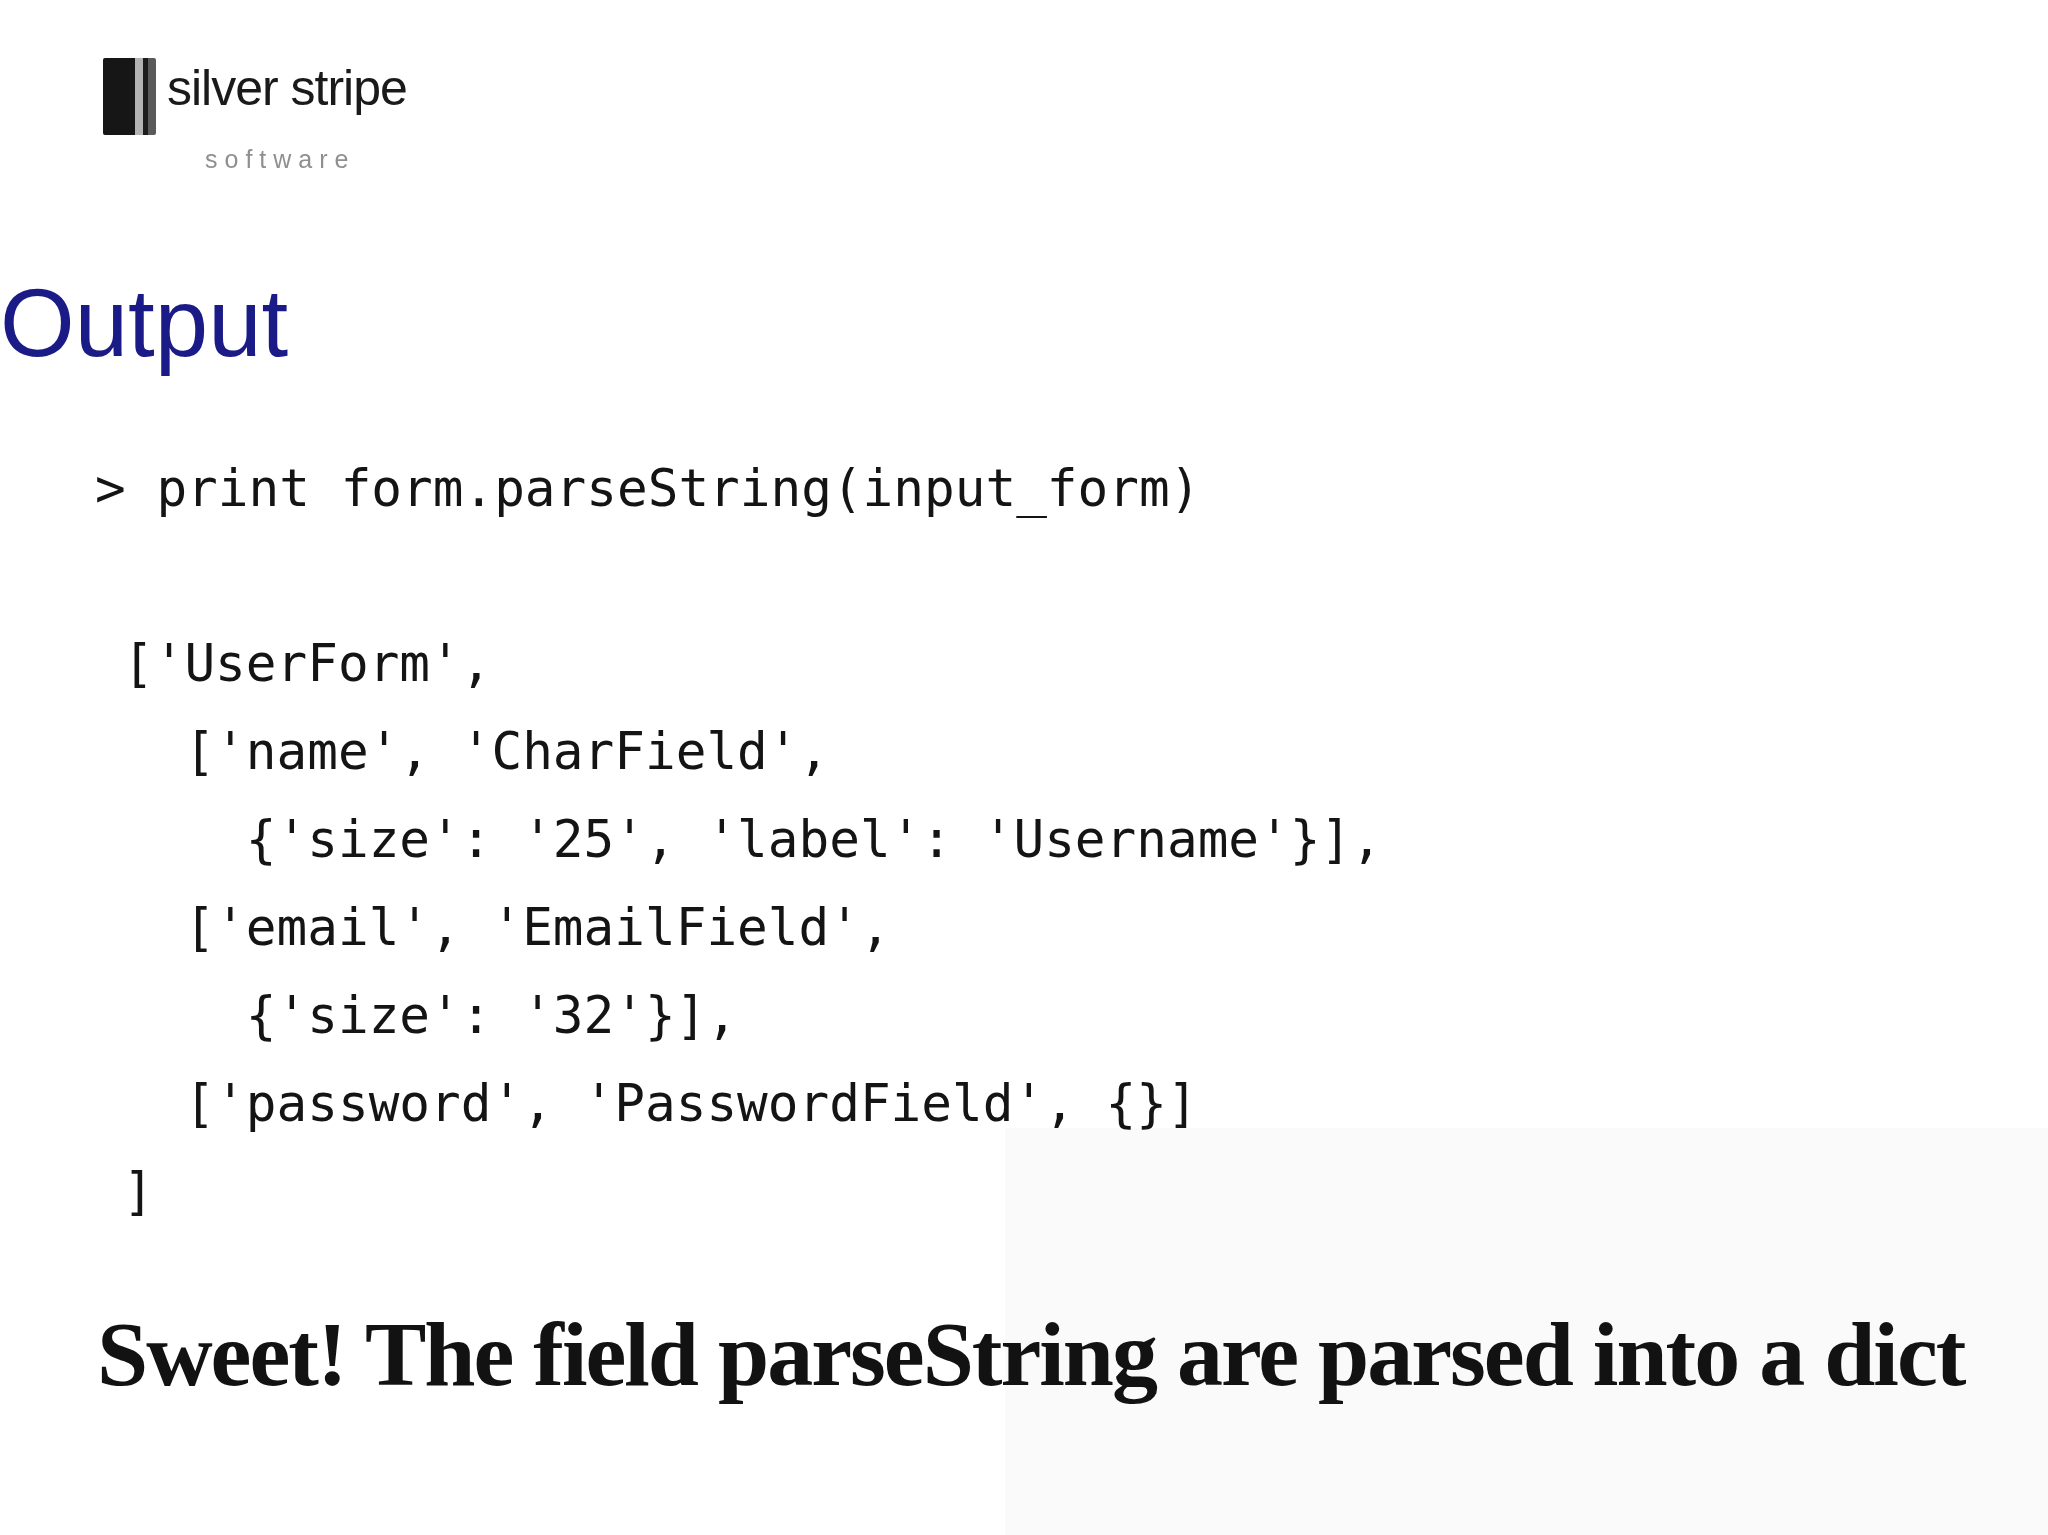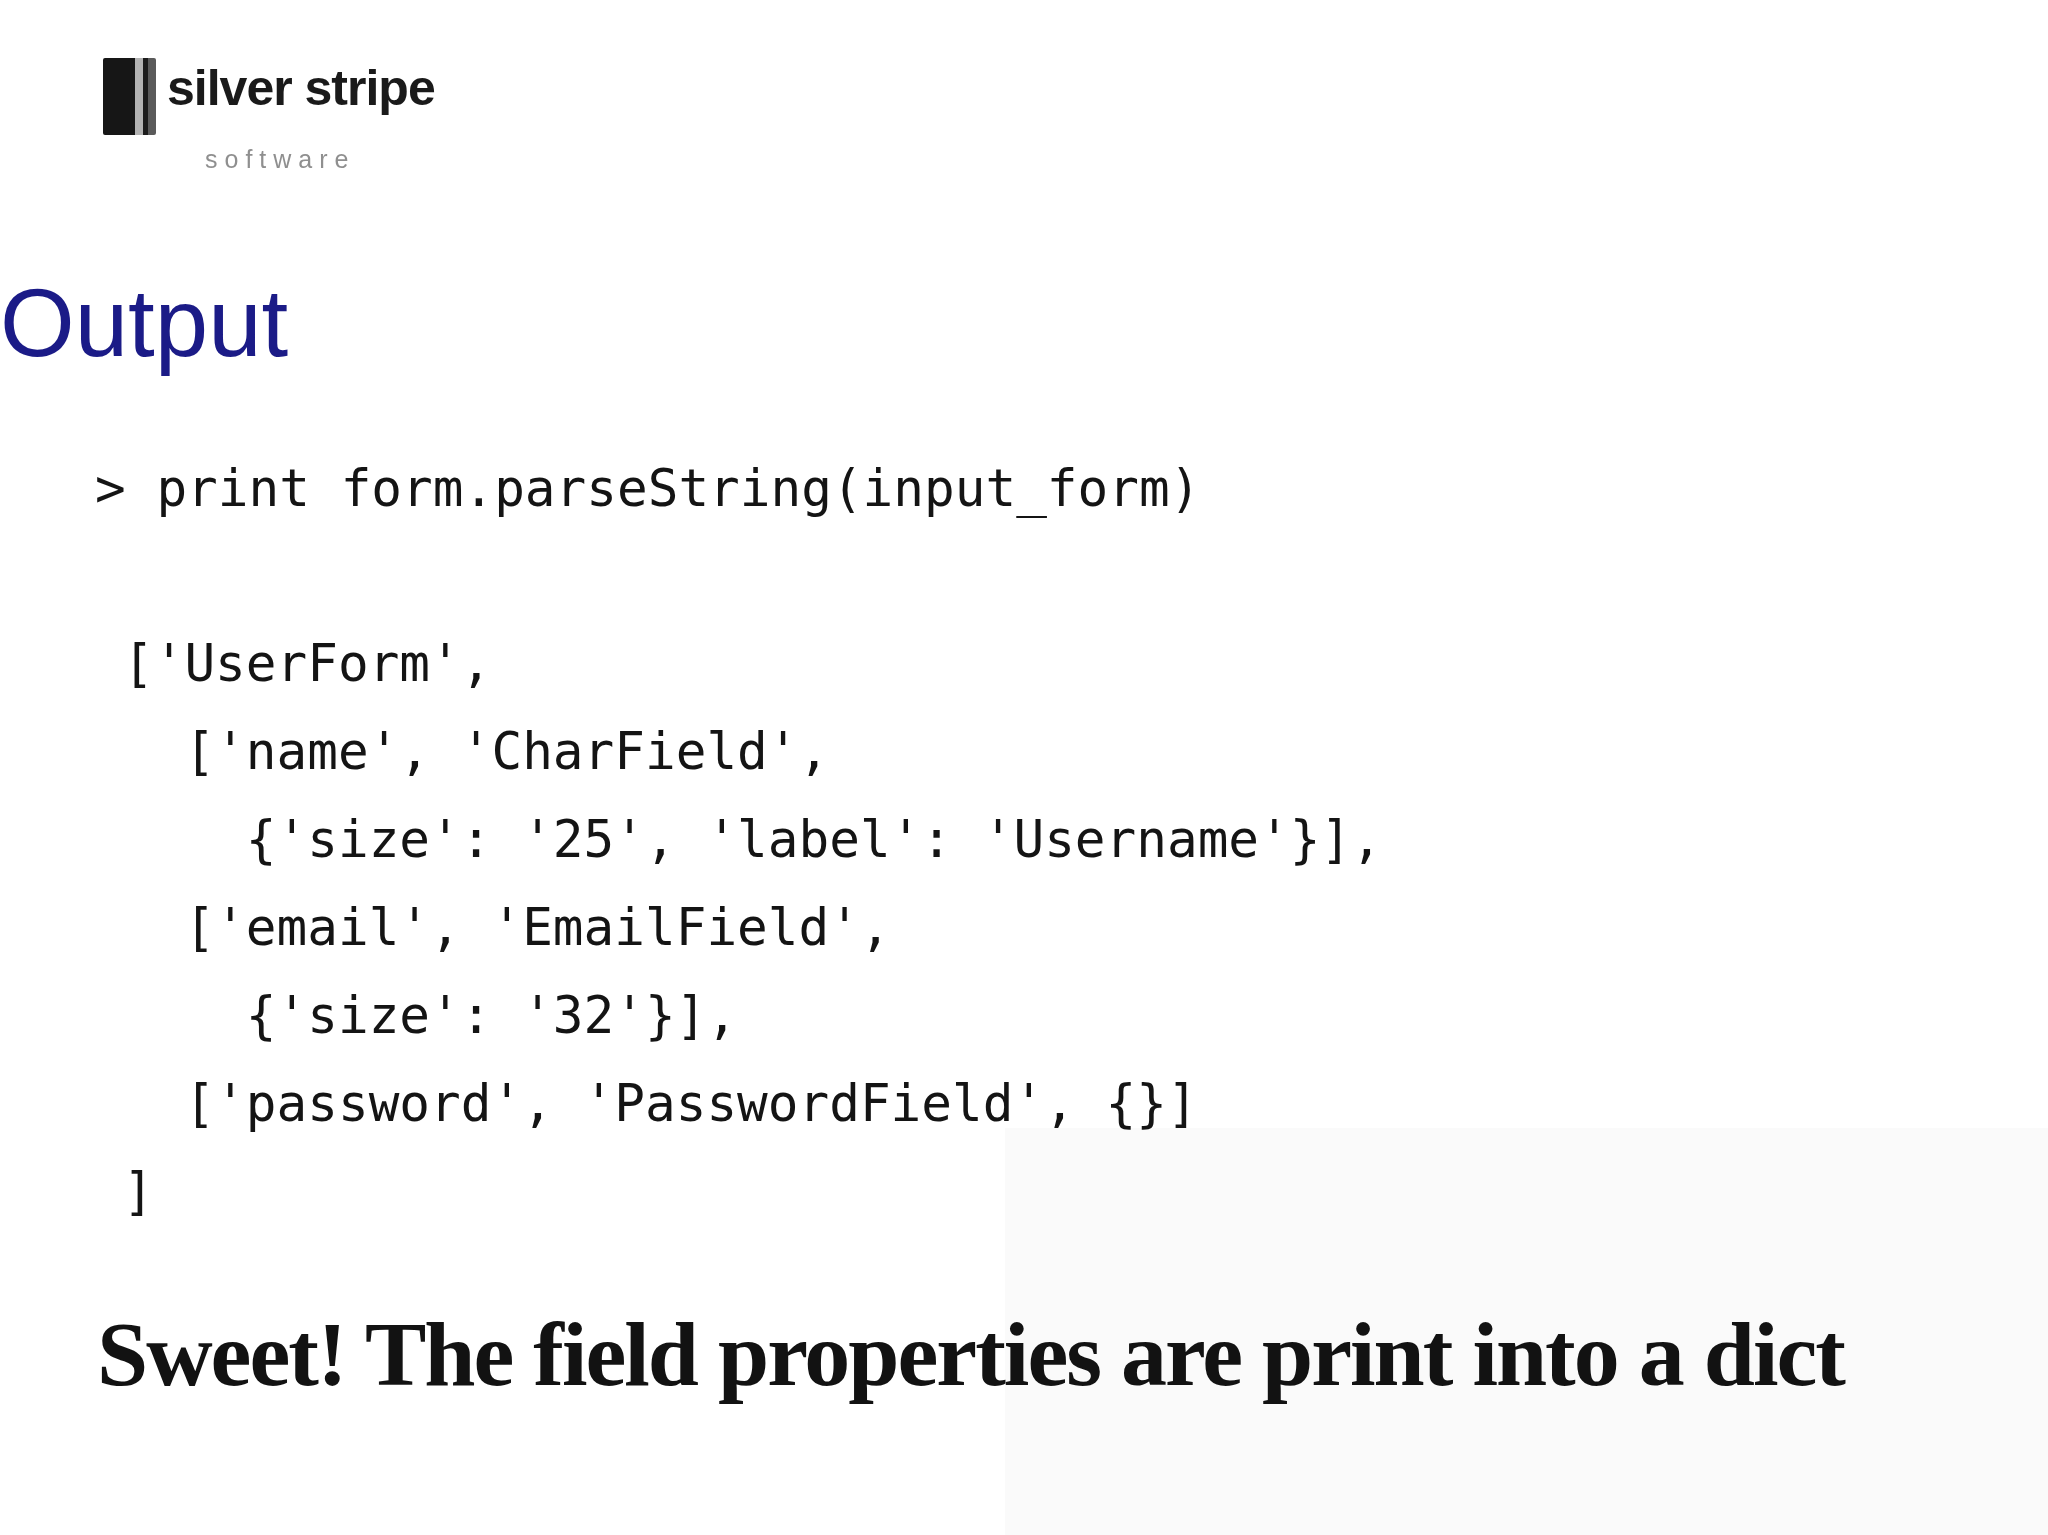--- a/index.html
+++ b/index.html
@@ -42,21 +42,21 @@
     background: linear-gradient(90deg,
       #161616 0%, #161616 61%,
       #b3b3b3 61%, #b3b3b3 76%,
       #1c1c1c 76%, #1c1c1c 85%,
       #5a5a5a 85%, #5a5a5a 100%);
     margin-right: 11px;
   }
   .logo-text { padding-top: 6px; }
   .logo-brand {
     font-size: 50px;
-    font-weight: 700;
+    font-weight: 400;
     letter-spacing: -1px;
     line-height: 48px;
     color: #1a1a1a;
     white-space: nowrap;
   }
   .logo-sub {
     font-size: 25px;
     font-weight: 400;
     color: #8f8f8f;
     letter-spacing: 7px;
@@ -128,14 +128,14 @@
   <pre class="layer code prompt">&gt; print form.parseString(input_form)</pre>
 
   <pre class="layer code output">['UserForm',
   ['name', 'CharField',
     {'size': '25', 'label': 'Username'}],
   ['email', 'EmailField',
     {'size': '32'}],
   ['password', 'PasswordField', {}]
 ]</pre>
 
-  <div class="layer statement">Sweet! The field properties are print into a dict</div>
+  <div class="layer statement">Sweet! The field parseString are parsed into a dict</div>
 </div>
 
 </body></html>

